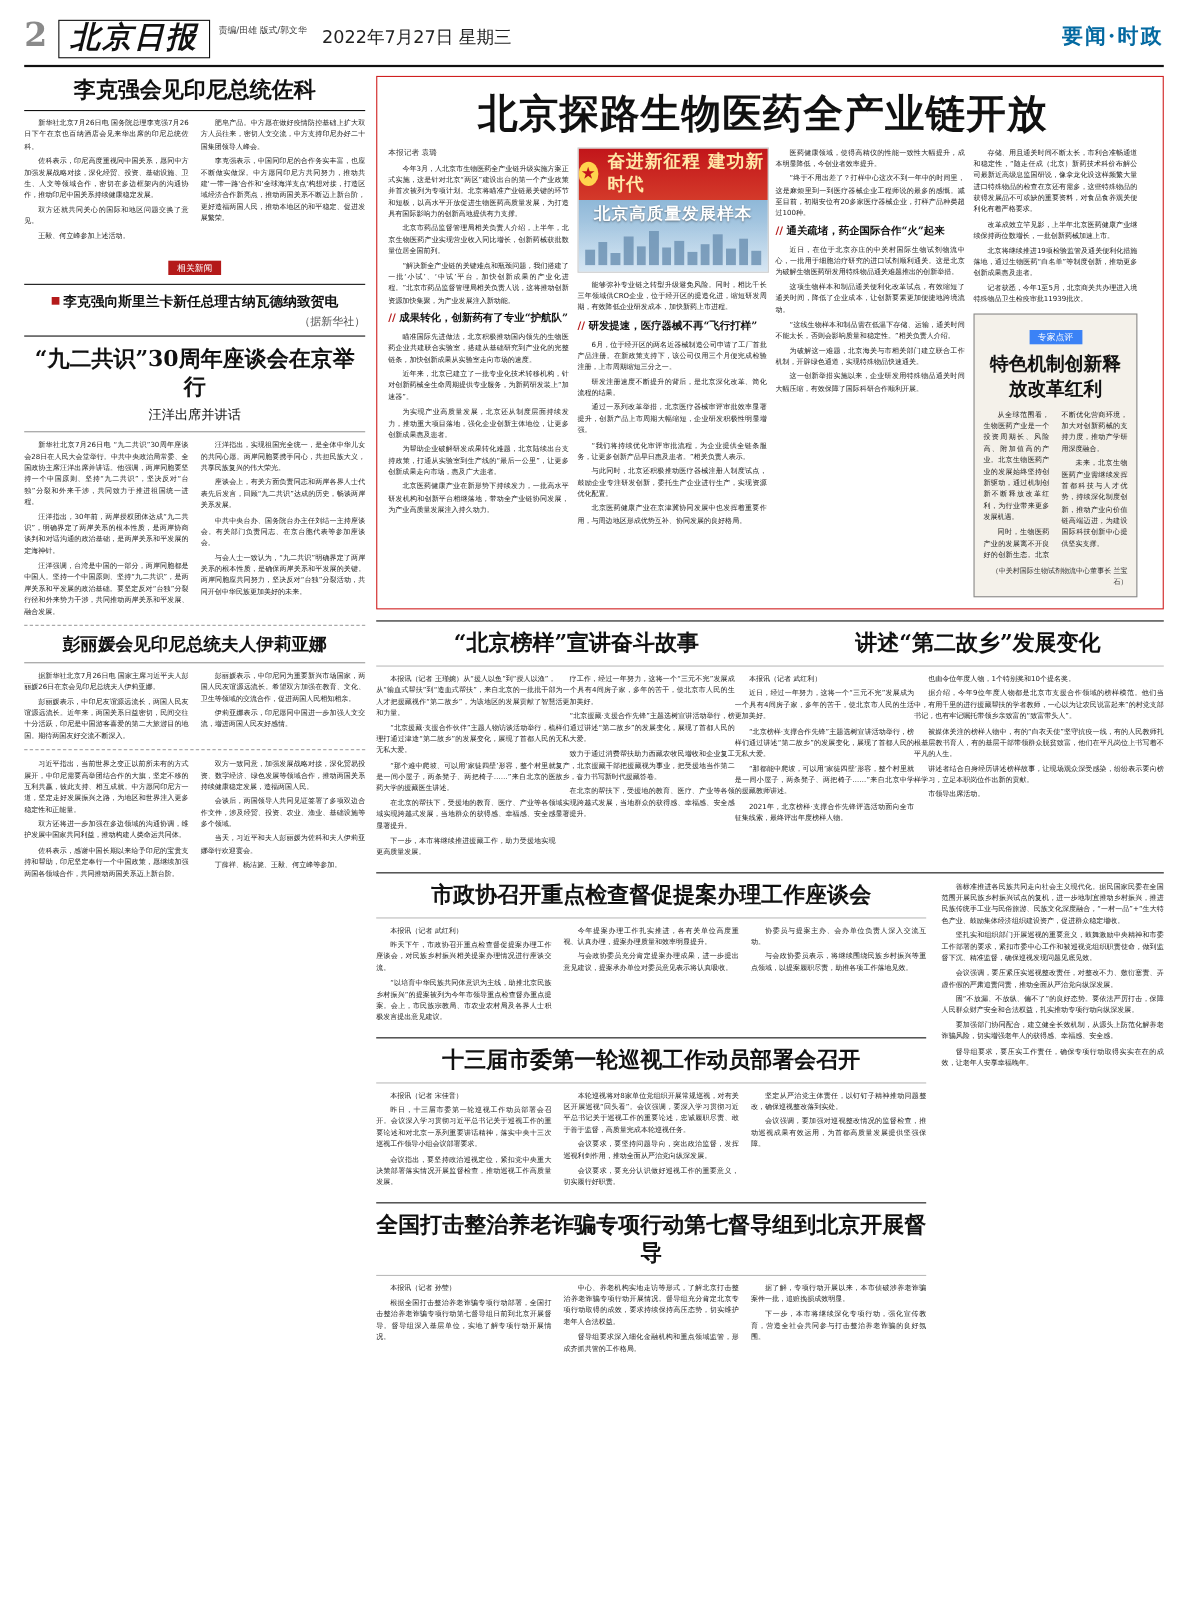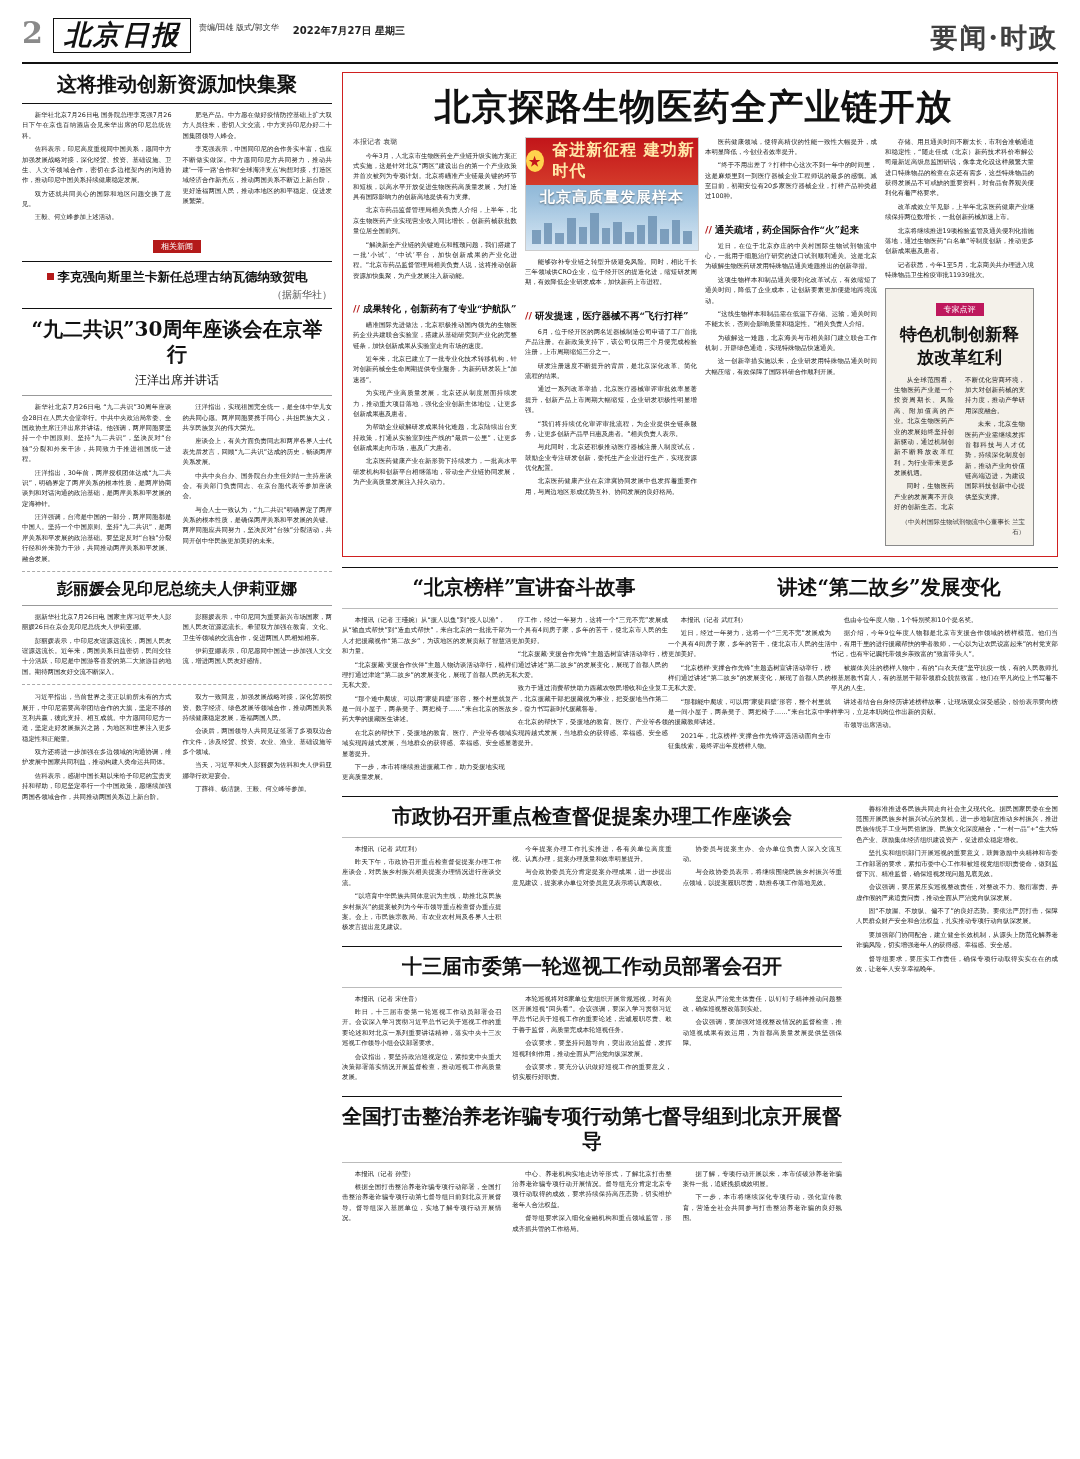--- a/index.html
+++ b/index.html
@@ -4,22 +4,22 @@
 <style>
   html,body{margin:0;padding:0;background:#ffffff;}
   body{width:1080px;height:1459px;font-family:"DejaVu Sans","Liberation Sans",sans-serif;color:#111;overflow:hidden;}
   .page{position:relative;width:1080px;height:1459px;box-sizing:border-box;padding:0 22px;}
 
   
   .masthead{display:flex;align-items:flex-start;padding-top:18px;padding-bottom:6px;border-bottom:2px solid #111;}
   .pagenum{font-family:"DejaVu Serif","Liberation Serif",serif;font-size:30px;color:#8a8a8a;line-height:1;margin-right:10px;font-weight:bold;}
   .paper-name{font-family:"DejaVu Serif","Liberation Serif",serif;font-weight:bold;font-size:27px;letter-spacing:2px;border:1px solid #111;padding:2px 10px 4px 10px;line-height:1;font-style:italic;}
   .credits{font-size:8px;color:#333;line-height:1.5;margin-left:8px;padding-top:4px;white-space:nowrap;}
-  .issue-date{font-size:10px;color:#222;margin-left:14px;padding-top:6px;white-space:nowrap;font-weight:bold;}
-  .section-title{margin-left:auto;font-family:"DejaVu Serif","Liberation Serif",serif;font-size:27px;font-weight:bold;color:#404040;letter-spacing:2px;padding-top:2px;}
+  .issue-date{font-size:16px;color:#222;margin-left:14px;padding-top:6px;white-space:nowrap;}
+  .section-title{margin-left:auto;font-family:"DejaVu Serif","Liberation Serif",serif;font-size:19px;font-weight:bold;color:#0369a1;letter-spacing:2px;padding-top:2px;}
 
   
   .txt{font-size:6.4px;line-height:1.62;text-align:justify;color:#1a1a1a;}
   .txt p{margin:0 0 3px 0;text-indent:2em;}
   .byline{font-size:7px;color:#444;margin:0 0 4px 0;}
   .h-left{font-family:"DejaVu Serif","Liberation Serif",serif;font-weight:bold;text-align:center;line-height:1.25;}
 
   
   .body-wrap{display:flex;gap:10px;margin-top:8px;}
   .col-left{width:310px;flex:0 0 310px;}
@@ -52,26 +52,26 @@
   .fcol.w4{flex:1;}
 
   .banner{width:100%;height:112px;border:1px solid #ccc;position:relative;overflow:hidden;background:linear-gradient(180deg,#c2151a 0%,#d43a2a 42%,#8fb8d8 42%,#cfe2f1 100%);}
   .banner-top{height:47px;display:flex;align-items:center;justify-content:center;gap:8px;color:#ffe9a8;font-family:"DejaVu Serif","Liberation Serif",serif;font-weight:bold;font-size:16px;letter-spacing:1px;}
   .banner-emblem{width:22px;height:22px;border-radius:50%;background:#ffd34d;color:#c2151a;font-size:13px;display:flex;align-items:center;justify-content:center;font-weight:bold;}
   .banner-sub{position:absolute;top:50px;left:0;right:0;text-align:center;color:#ffffff;font-family:"DejaVu Serif","Liberation Serif",serif;font-weight:bold;font-size:15px;letter-spacing:1px;text-shadow:0 1px 2px rgba(0,0,0,.45);}
   .banner-city{position:absolute;bottom:0;left:0;right:0;height:46px;background:linear-gradient(180deg,rgba(255,255,255,0) 0%,rgba(255,255,255,.15) 100%);}
   .sky{position:absolute;bottom:6px;left:6px;right:6px;height:34px;display:flex;align-items:flex-end;gap:3px;}
   .sky i{display:block;background:#6e93b4;opacity:.85;flex:1;}
 
-  .sechead{font-family:"DejaVu Serif","Liberation Serif",serif;font-weight:bold;font-size:9.5px;line-height:1.35;margin:22px 0 4px 0;}
+  .sechead{font-family:"DejaVu Serif","Liberation Serif",serif;font-weight:bold;font-size:9.5px;line-height:1.35;margin:6px 0 4px 0;}
   .sechead .bar{color:#b41a1a;font-weight:bold;margin-right:3px;}
 
   
   .expert{border:1px solid #8a8a8a;background:#f4f1ea;padding:8px;}
-  .expert-tag{display:inline-block;background:#be185d;color:#fff;font-size:8px;padding:1px 8px;margin-bottom:5px;}
+  .expert-tag{display:inline-block;background:#3b82f6;color:#fff;font-size:8px;padding:1px 8px;margin-bottom:5px;}
   .expert-title{font-family:"DejaVu Serif","Liberation Serif",serif;font-weight:bold;font-size:17px;text-align:center;line-height:1.3;margin:2px 0 7px 0;}
   .expert-sign{font-size:6.4px;text-align:right;line-height:1.6;margin-top:4px;color:#333;}
 
   .hline{border-top:1px solid #111;margin:10px 0 7px 0;}
   .hline-light{border-top:1px solid #bbb;margin:8px 0 6px 0;}
 
   .headline-row{display:flex;gap:14px;}
   .hrow-item{flex:1;}
 </style>
 </head>
@@ -86,21 +86,21 @@
     </div>
     <div class="credits">责编/田雄  版式/郭文华</div>
     <div class="issue-date">2022年7月27日 星期三</div>
     <div class="section-title">要闻·时政</div>
   </div>
 
   <div class="body-wrap">
 
     <div class="col-left">
 
-      <div class="h-left hl2">这将推动创新资源加快集聚</div>
+      <div class="h-left hl2">李克强会见印尼总统佐科</div>
       <div class="rule-top"></div>
       <div style="display:flex;gap:11px;">
         <div style="flex:1;">
           <div class="txt">
             <p>新华社北京7月26日电 国务院总理李克强7月26日下午在京也百纳酒店会见来华出席的印尼总统佐科。</p>
             <p>佐科表示，印尼高度重视同中国关系，愿同中方加强发展战略对接，深化经贸、投资、基础设施、卫生、人文等领域合作，密切在多边框架内的沟通协作，推动印尼中国关系持续健康稳定发展。</p>
             <p>双方还就共同关心的国际和地区问题交换了意见。</p>
             <p>王毅、何立峰参加上述活动。</p>
           </div>
         </div>

